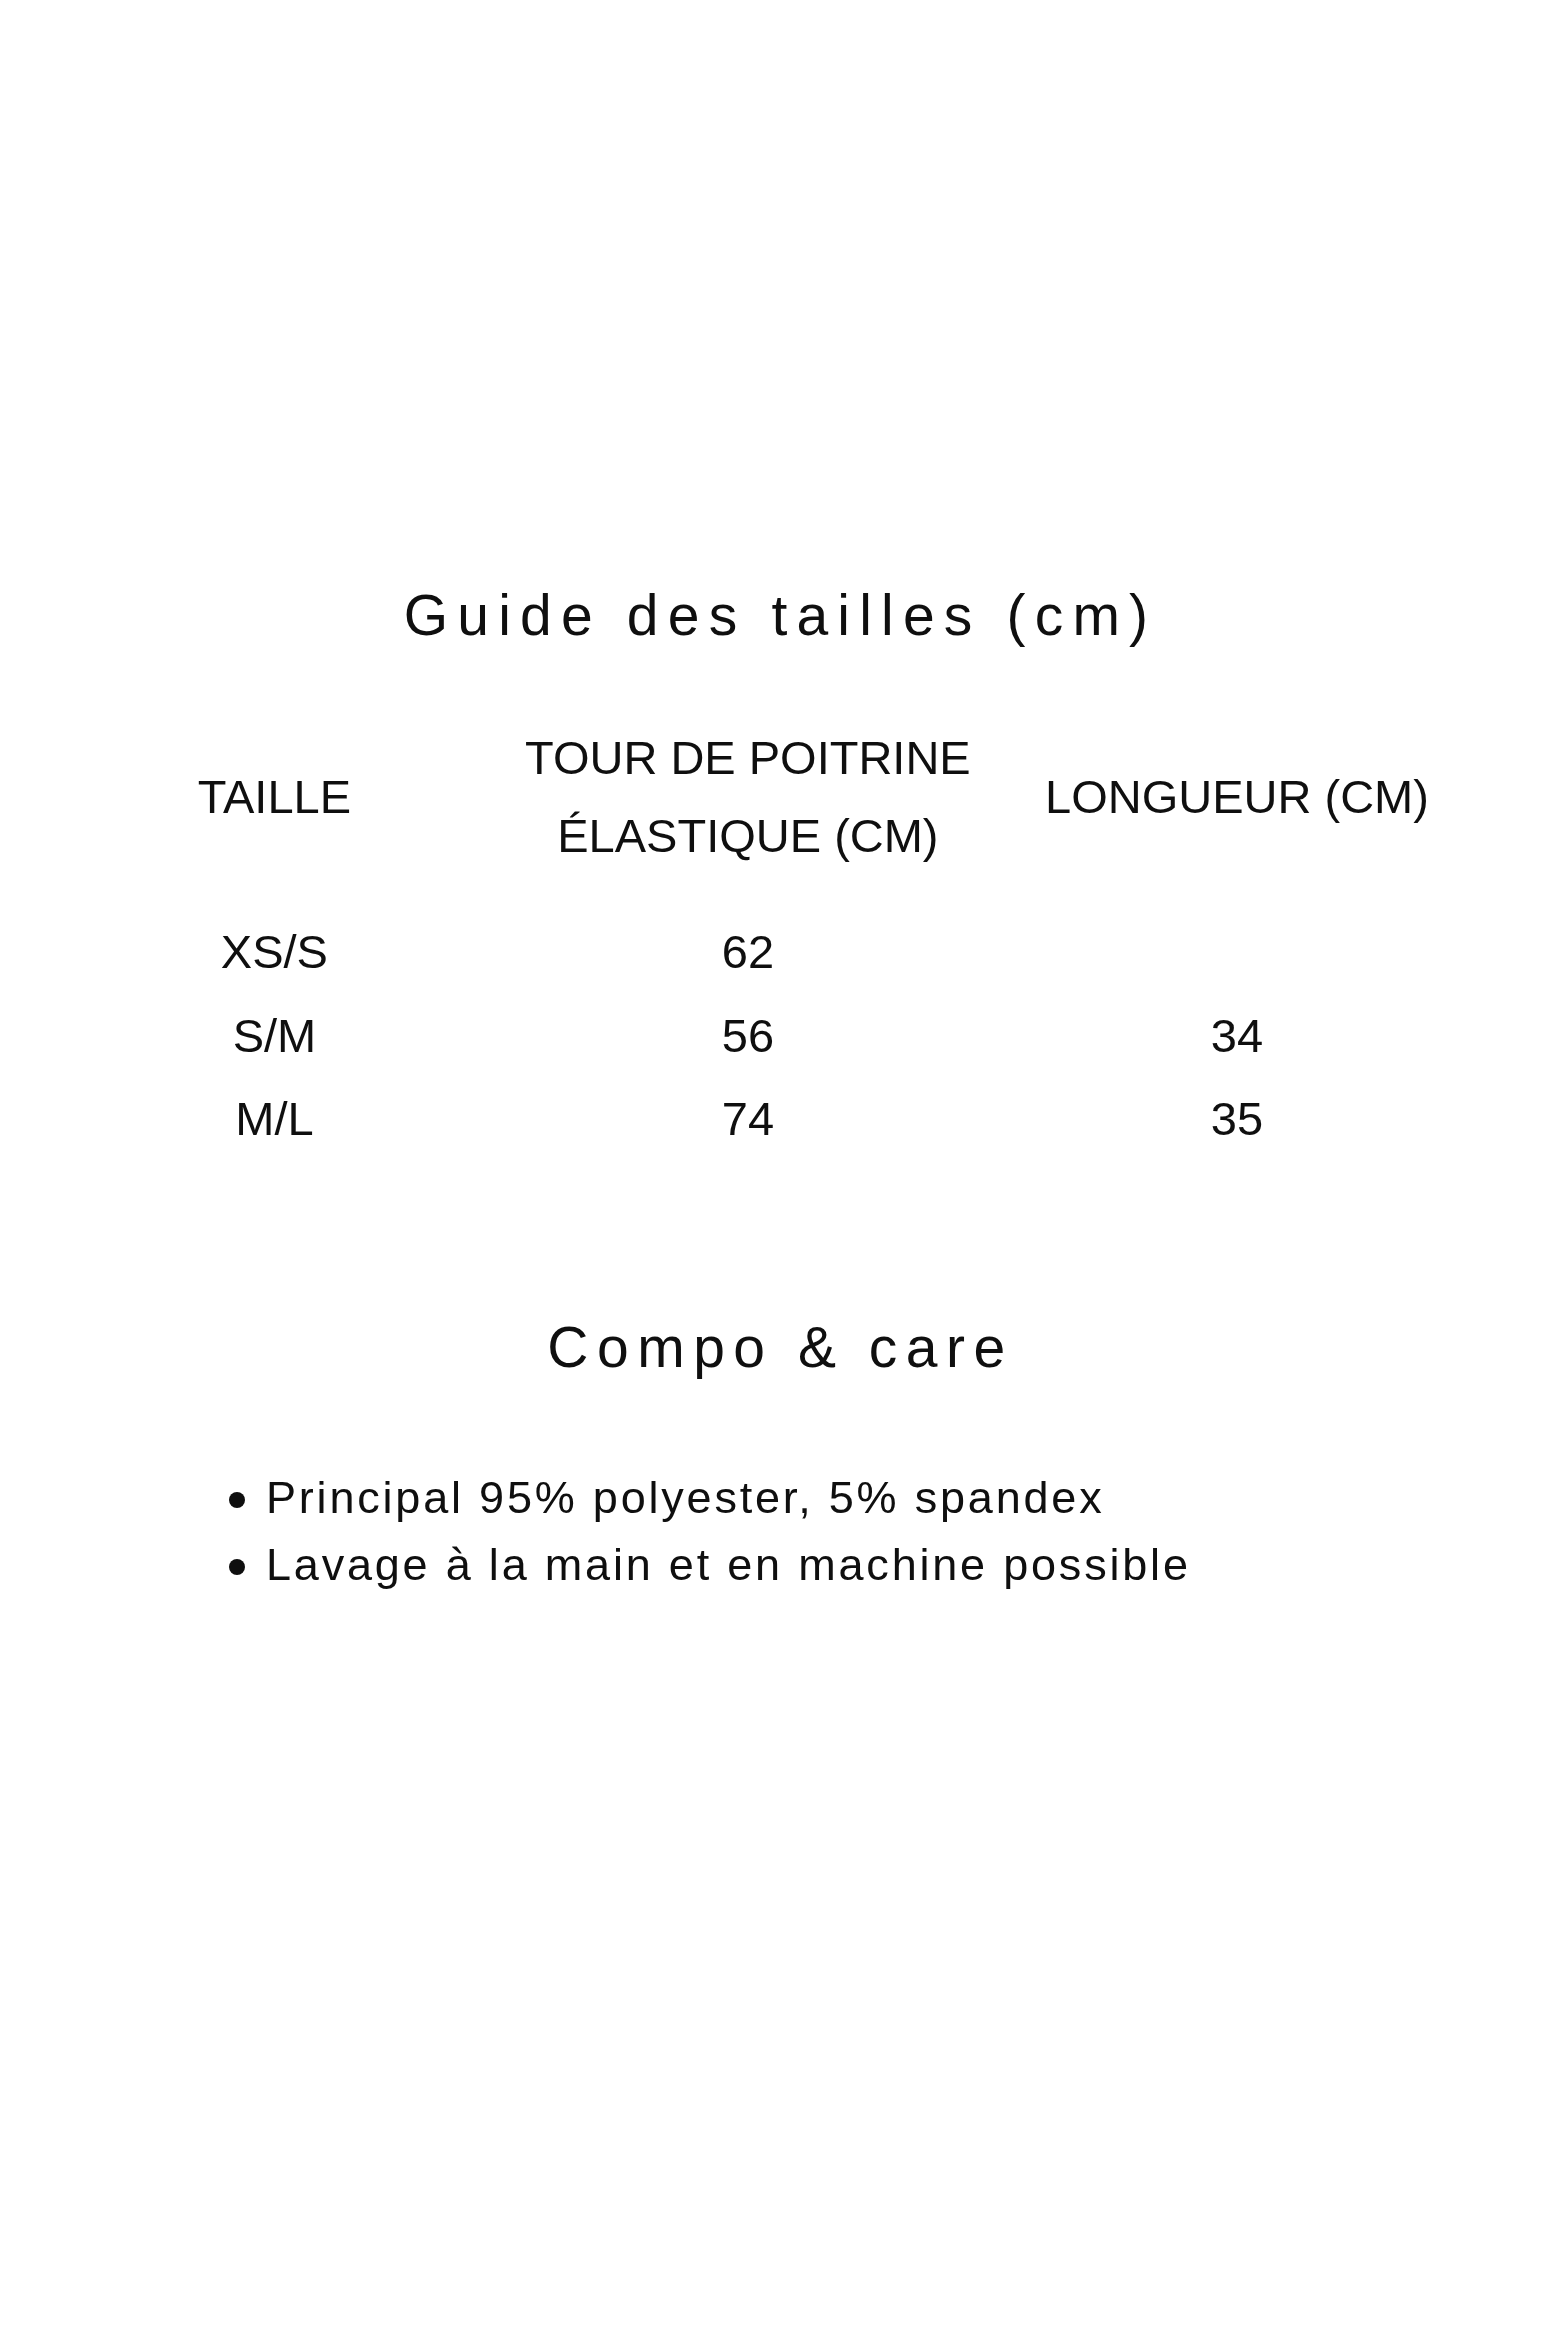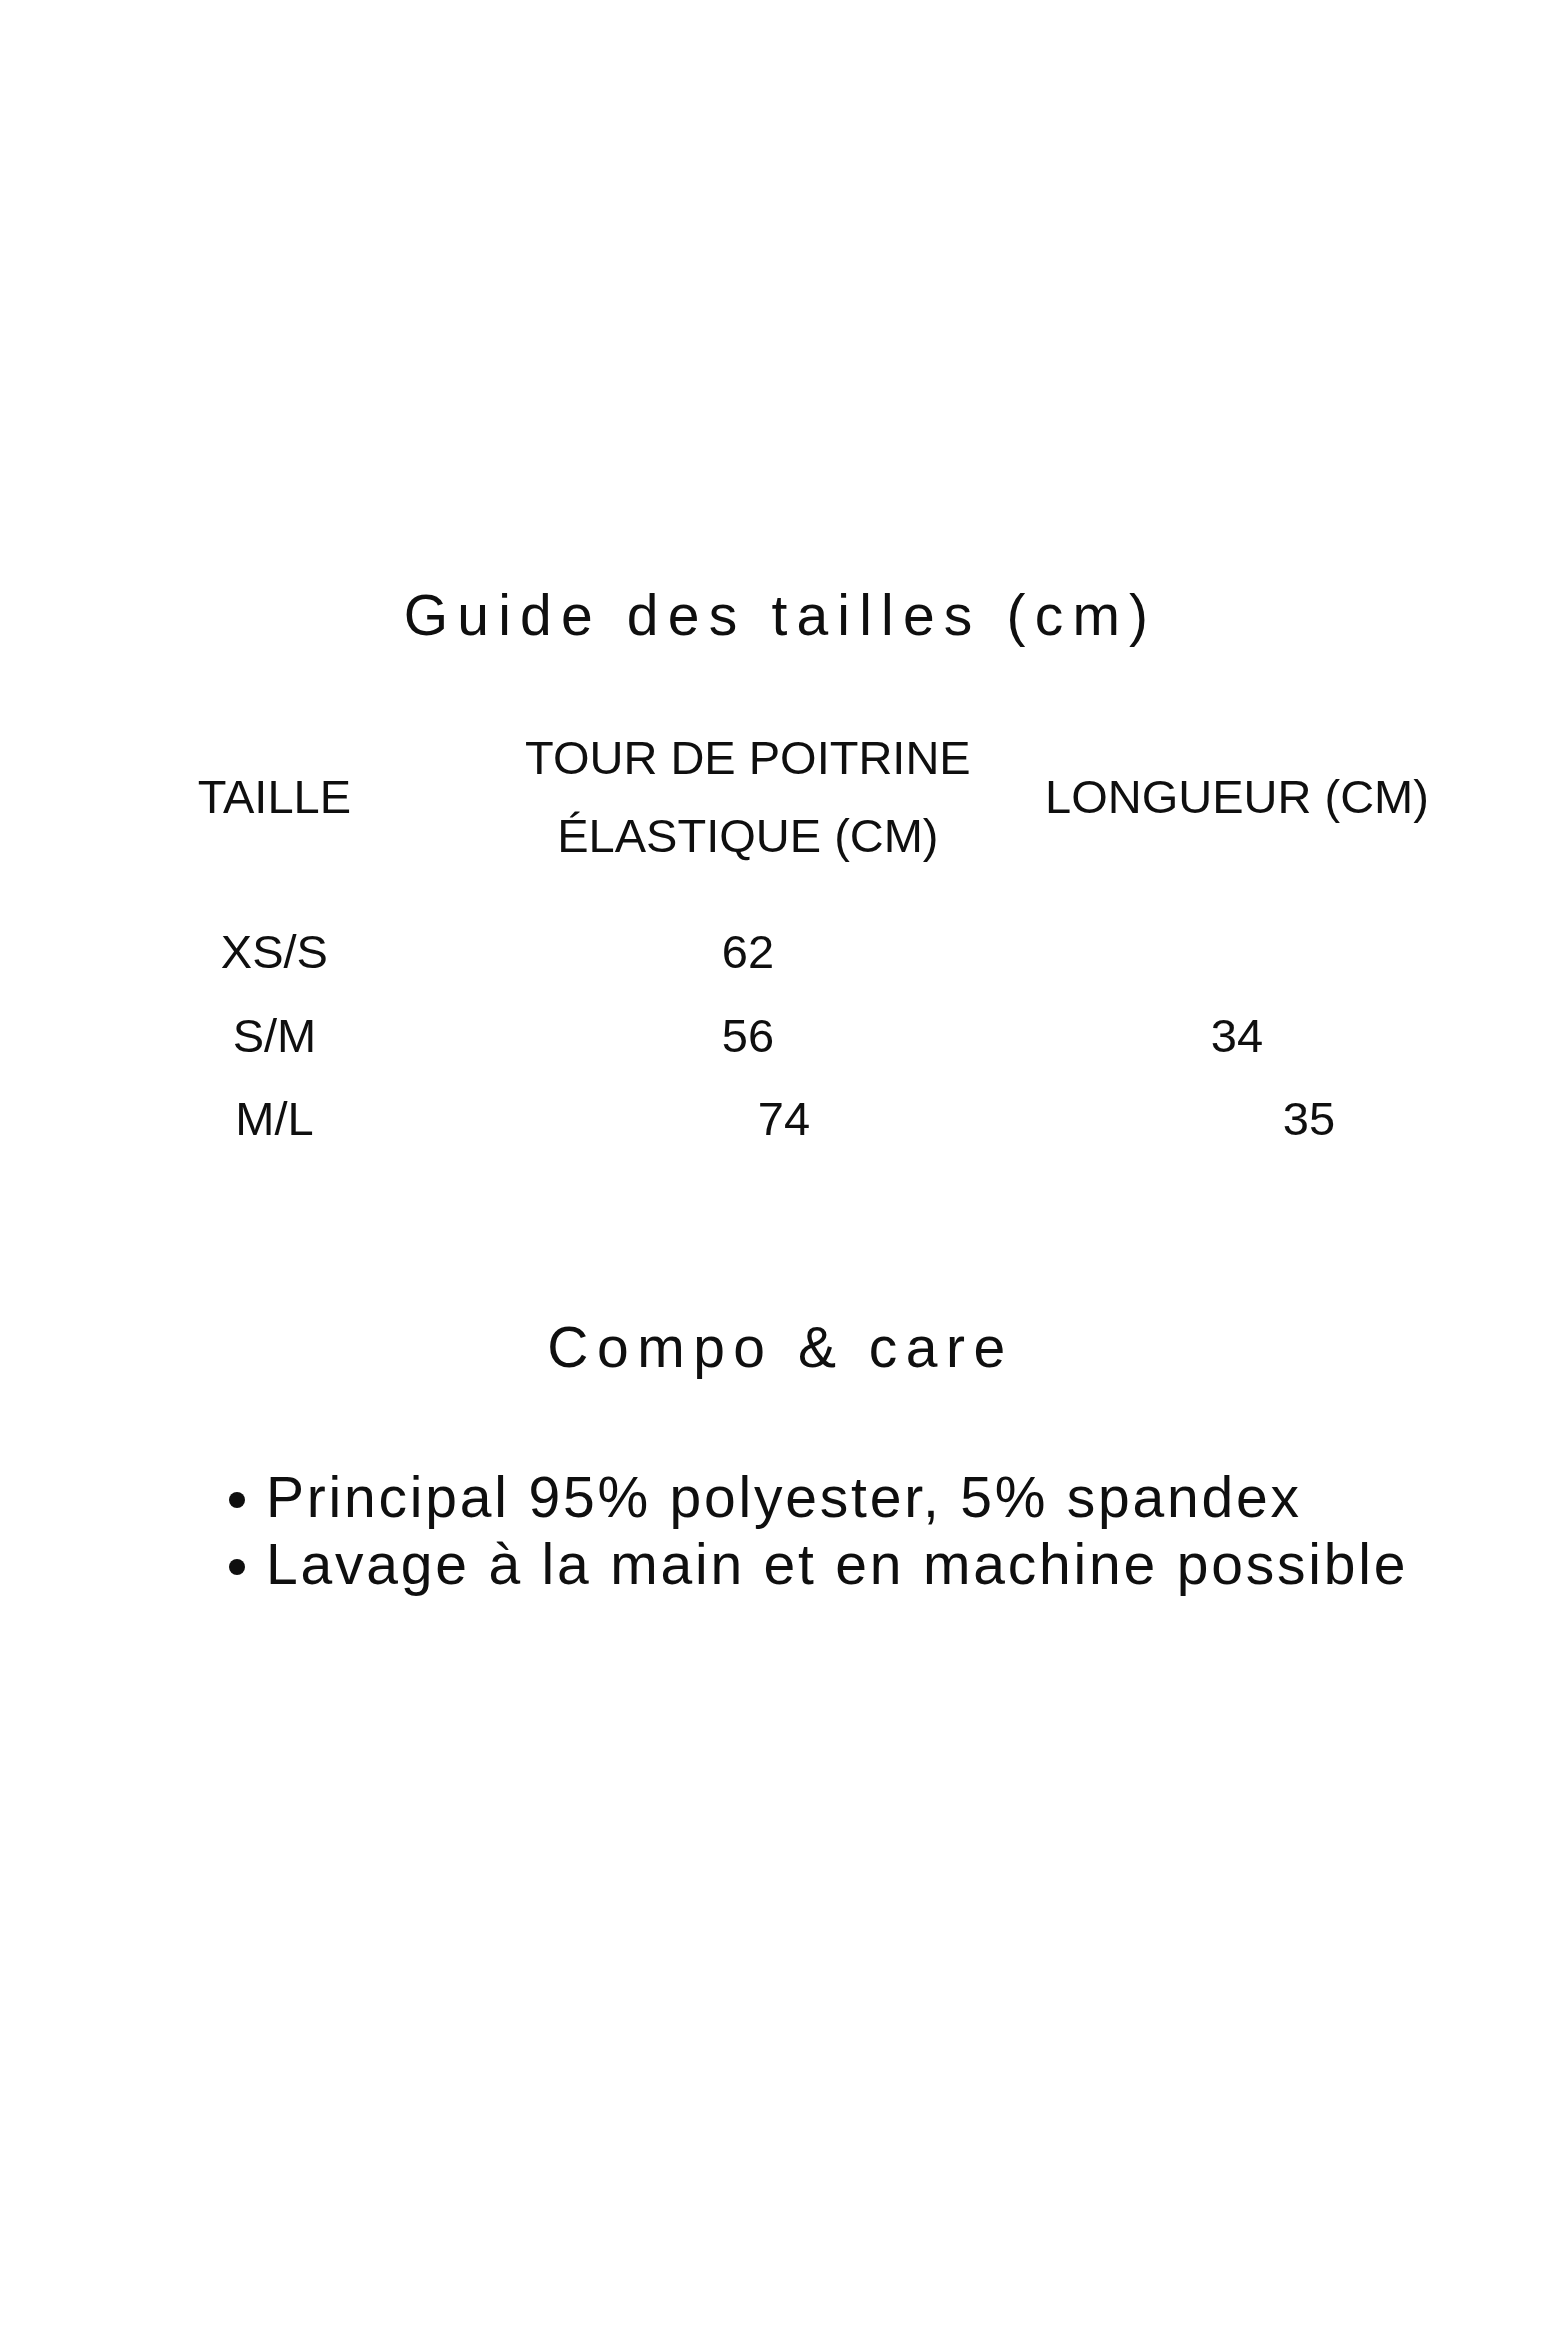--- a/index.html
+++ b/index.html
@@ -31,21 +31,21 @@
     position: absolute;
     left: 114px;
     width: 1299px;
     display: grid;
     grid-template-columns: 24.7% 48.2% 27.1%;
   }
   .size-table-header { top: 719px; height: 142px; }
   .size-table-row   { height: 71px; }
   .row-0 { top: 913px; }
   .row-1 { top: 997px; }
-  .row-2 { top: 1080px; gap: 36px; }
+  .row-2 { top: 1080px; }
 
   .cell {
     display: flex;
     flex-direction: column;
     align-items: center;
     justify-content: center;
     text-align: center;
     font-size: 47px;
     line-height: 1.65;
     white-space: nowrap;
@@ -58,21 +58,21 @@
     left: 229px;
     margin: 0;
     padding: 0;
     list-style: none;
   }
   .care-item {
     position: relative;
     padding-left: 37px;
     height: 67px;
     line-height: 67px;
-    font-size: 57px;
+    font-size: 45px;
     letter-spacing: 2.8px;
     white-space: nowrap;
   }
   .bullet-dot {
     position: absolute;
     left: 0;
     top: 28px;
     width: 16.3px;
     height: 16.3px;
     border-radius: 50%;

